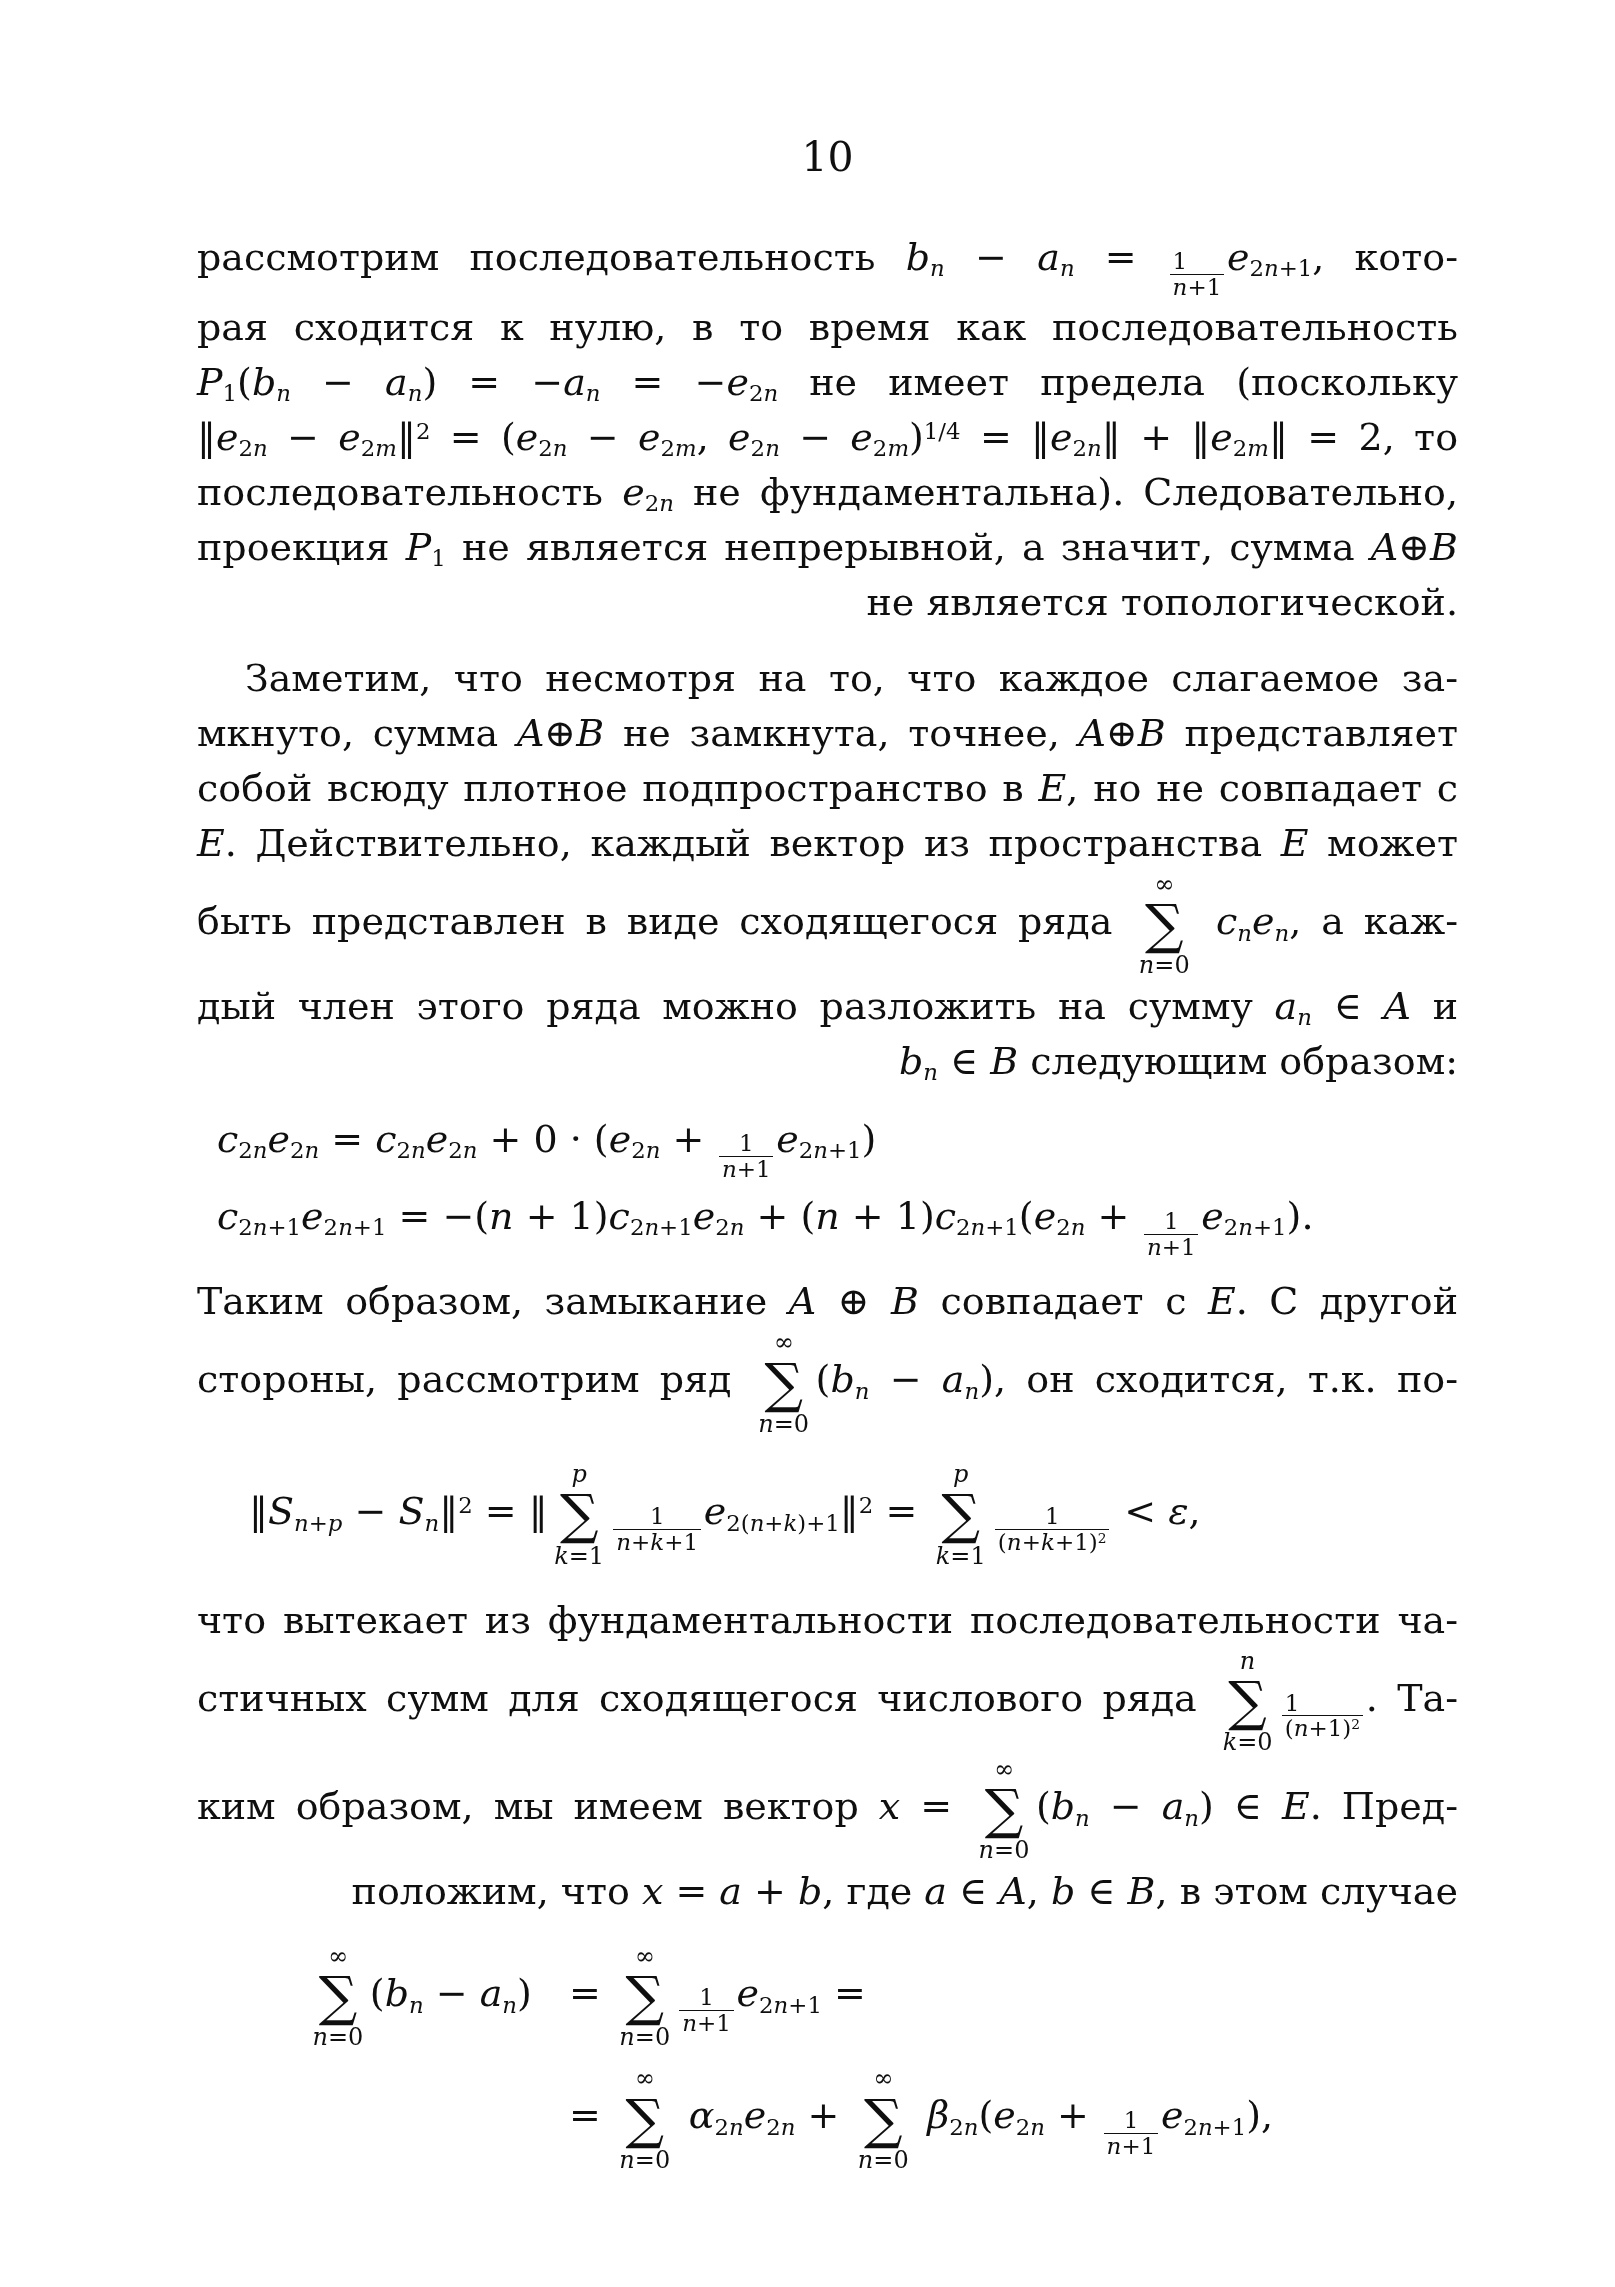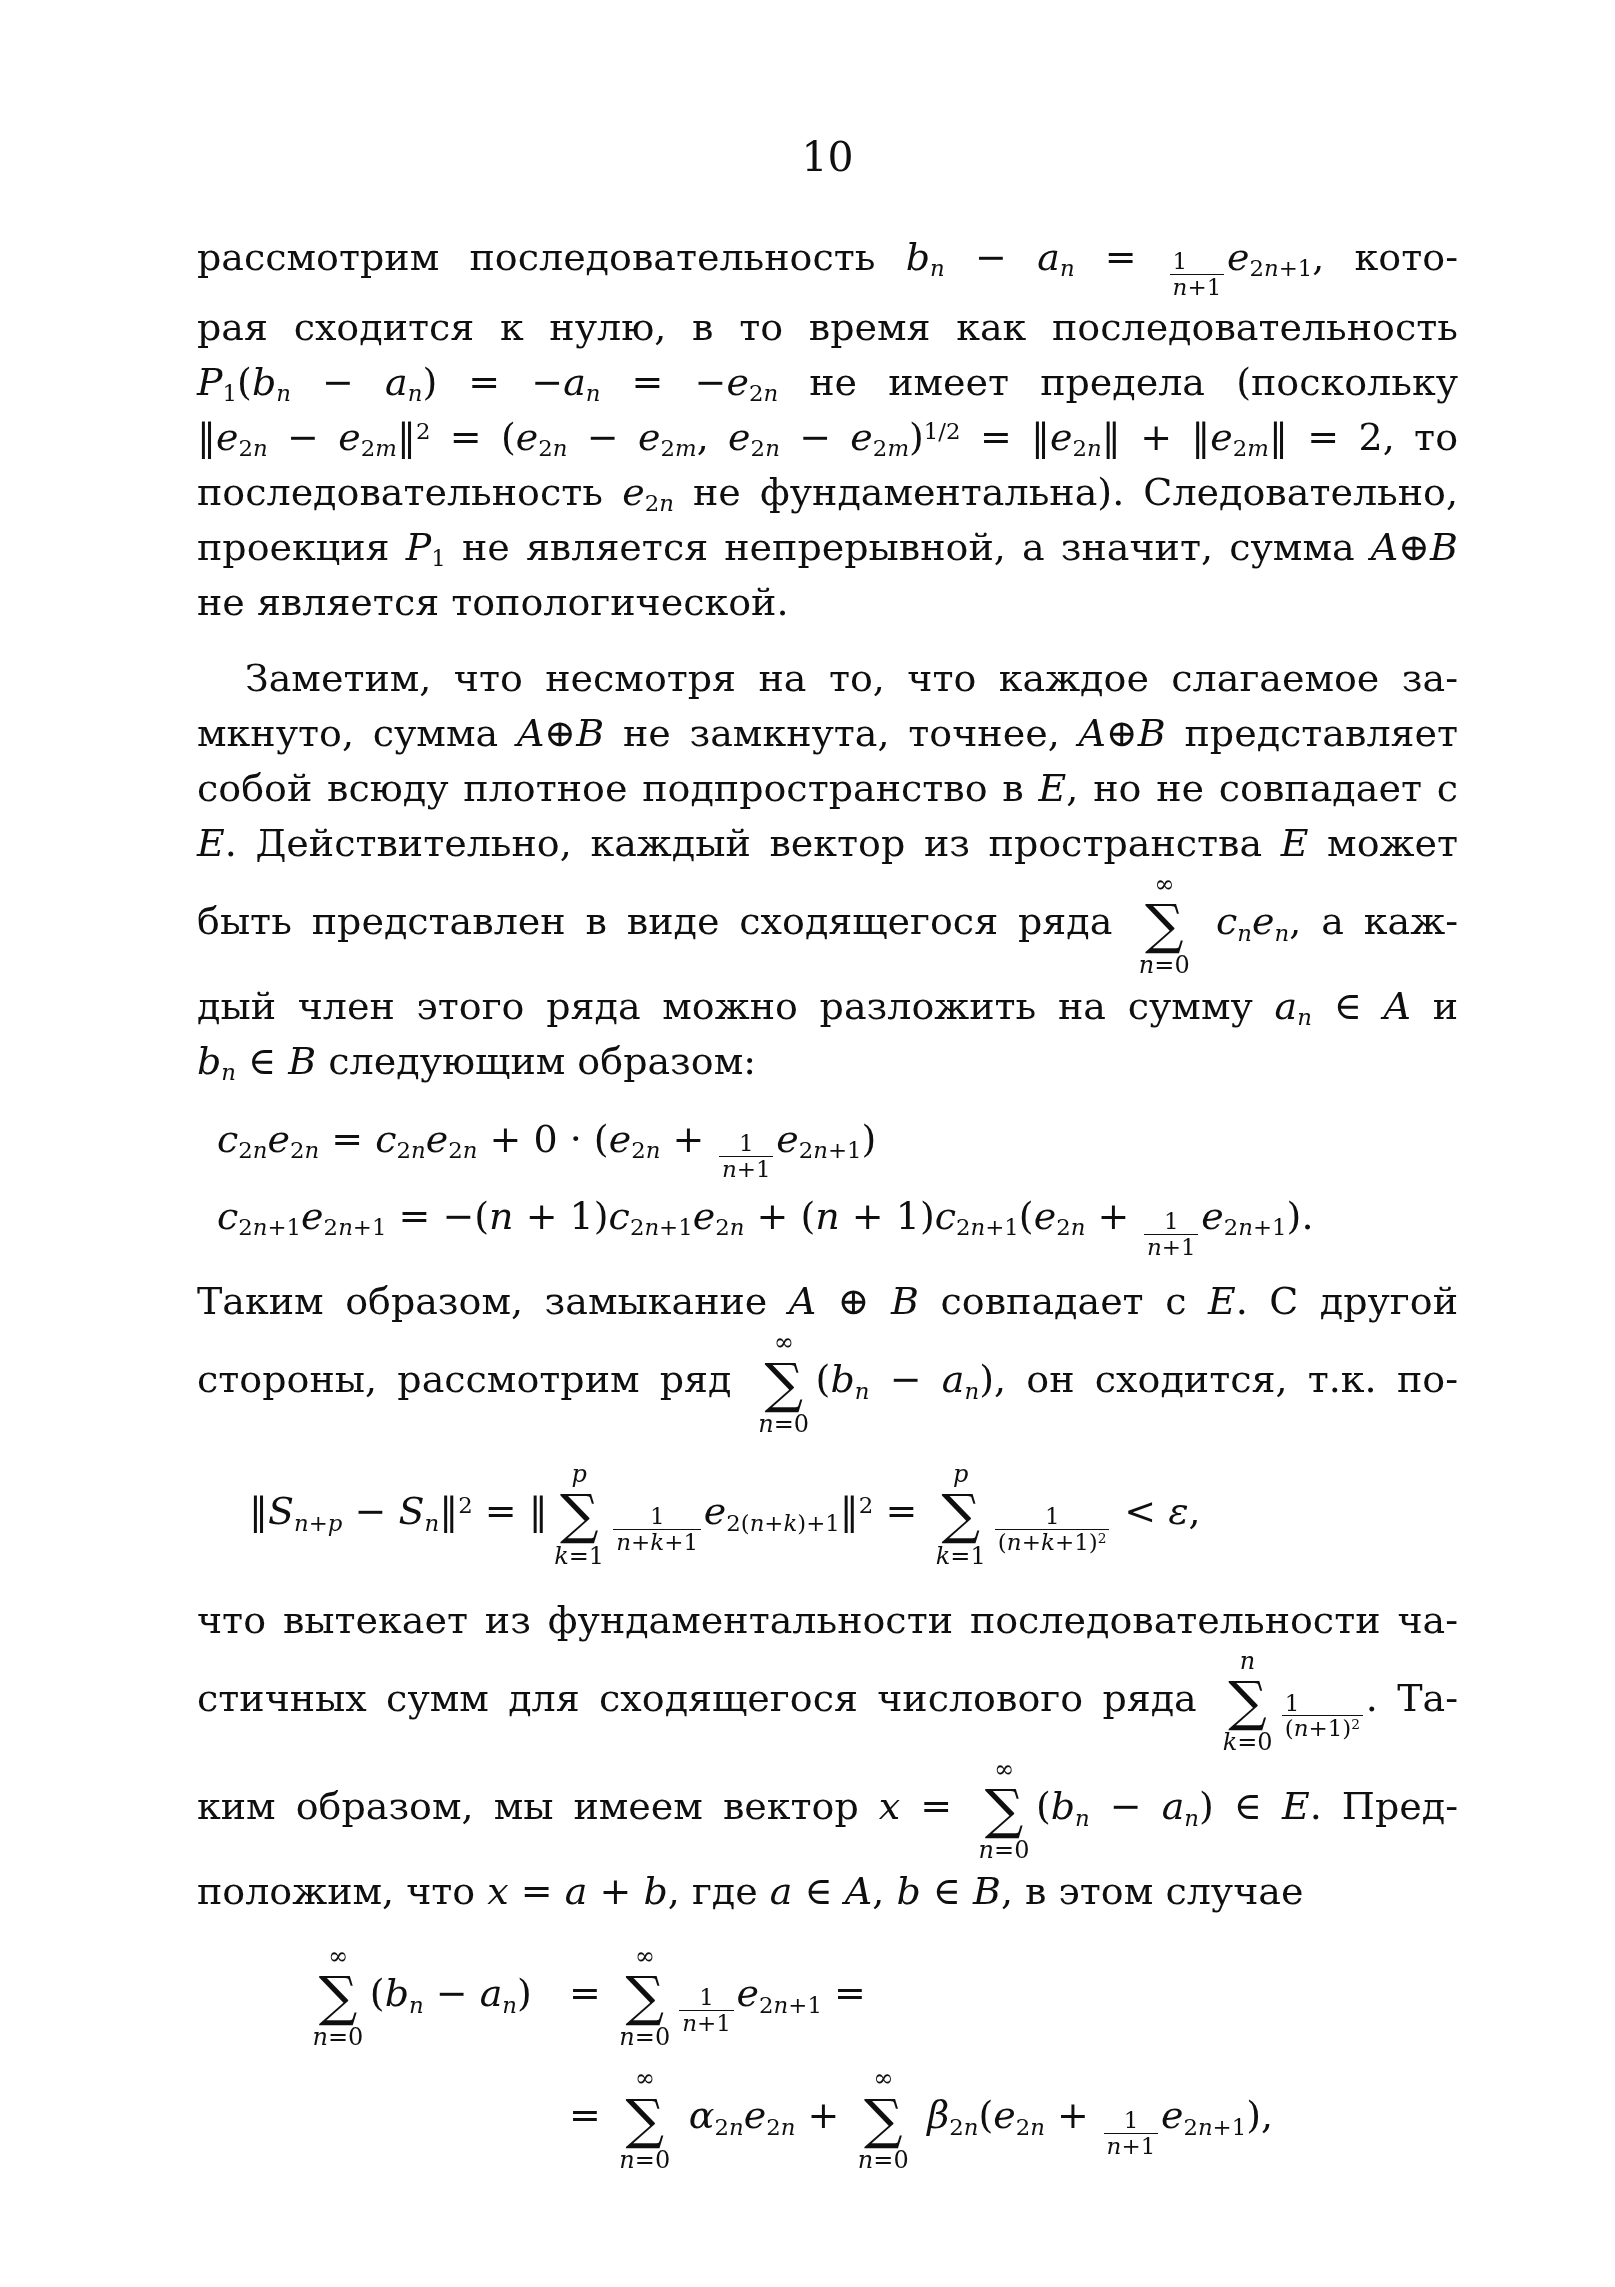--- a/index.html
+++ b/index.html
@@ -29,21 +29,21 @@
   }
   .jline {
     text-align: justify;
     text-align-last: justify;
     text-justify: inter-word;
     line-height: 55px;
     min-height: 55px;
     white-space: nowrap;
   }
   .lline {
-    text-align: left;
+    text-align: right;
     line-height: 55px;
     min-height: 55px;
     white-space: nowrap;
   }
   .indent { text-indent: 48px; margin-top: 21px; }
 
   
   .d1 { margin: 14.8px 0 14.8px 20px; }
   .d1row { line-height: 70px; white-space: nowrap; }
   .d2 { margin: 24px 0 24px 52px; white-space: nowrap; }
@@ -92,21 +92,21 @@
 </style>
 </head>
 <body>
 
 <div class="sheet">
   <div class="pagenum">10</div>
   <main id="page-body">
       <div class="jline">рассмотрим последовательность <i>b</i><sub><i>n</i></sub> − <i>a</i><sub><i>n</i></sub> = <span class="fr"><span class="fn">1</span><span class="fd"><i>n</i>+1</span></span><i>e</i><sub>2<i>n</i>+1</sub>, кото-</div>
       <div class="jline">рая сходится к нулю, в то время как последовательность</div>
       <div class="jline"><i>P</i><sub>1</sub>(<i>b</i><sub><i>n</i></sub> − <i>a</i><sub><i>n</i></sub>) = −<i>a</i><sub><i>n</i></sub> = −<i>e</i><sub>2<i>n</i></sub> не имеет предела (поскольку</div>
-      <div class="jline">‖<i>e</i><sub>2<i>n</i></sub> − <i>e</i><sub>2<i>m</i></sub>‖<sup>2</sup> = (<i>e</i><sub>2<i>n</i></sub> − <i>e</i><sub>2<i>m</i></sub>, <i>e</i><sub>2<i>n</i></sub> − <i>e</i><sub>2<i>m</i></sub>)<sup>1/2</sup> = ‖<i>e</i><sub>2<i>n</i></sub>‖ + ‖<i>e</i><sub>2<i>m</i></sub>‖ = 2, то</div>
+      <div class="jline">‖<i>e</i><sub>2<i>n</i></sub> − <i>e</i><sub>2<i>m</i></sub>‖<sup>2</sup> = (<i>e</i><sub>2<i>n</i></sub> − <i>e</i><sub>2<i>m</i></sub>, <i>e</i><sub>2<i>n</i></sub> − <i>e</i><sub>2<i>m</i></sub>)<sup>1/4</sup> = ‖<i>e</i><sub>2<i>n</i></sub>‖ + ‖<i>e</i><sub>2<i>m</i></sub>‖ = 2, то</div>
       <div class="jline">последовательность <i>e</i><sub>2<i>n</i></sub> не фундаментальна). Следовательно,</div>
       <div class="jline">проекция <i>P</i><sub>1</sub> не является непрерывной, а значит, сумма <i>A</i>⊕<i>B</i></div>
       <div class="lline">не является топологической.</div>
       <div class="jline indent">Заметим, что несмотря на то, что каждое слагаемое за-</div>
       <div class="jline">мкнуто, сумма <i>A</i>⊕<i>B</i> не замкнута, точнее, <i>A</i>⊕<i>B</i> представляет</div>
       <div class="jline">собой всюду плотное подпространство в <i>E</i>, но не совпадает с</div>
       <div class="jline"><i>E</i>. Действительно, каждый вектор из пространства <i>E</i> может</div>
       <div class="jline">быть представлен в виде сходящегося ряда <span class="sm">
           <span class="t">∞</span>
           <span class="o">∑</span>

